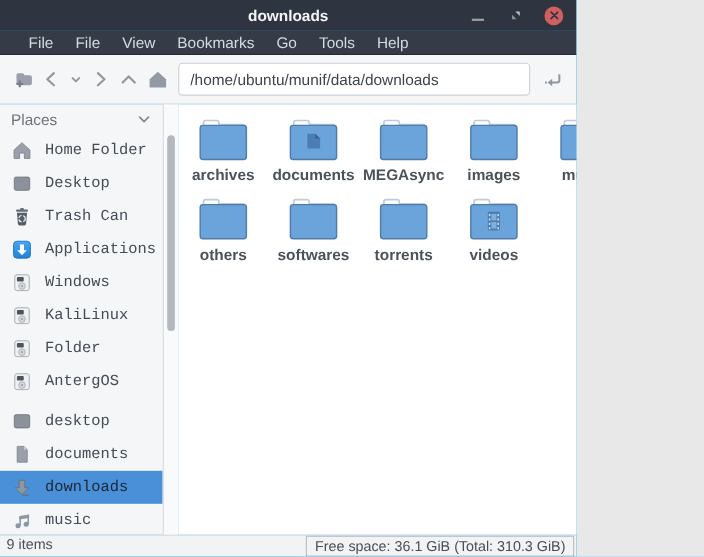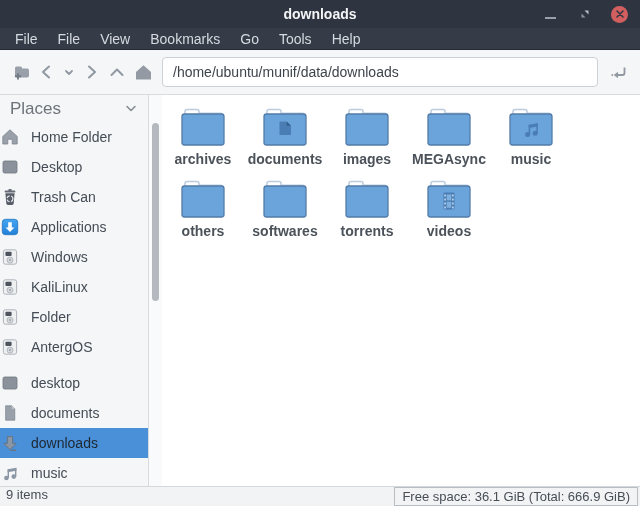--- a/index.html
+++ b/index.html
@@ -1,46 +1,46 @@
 <!DOCTYPE html>
 <html><head>
 <meta charset="utf-8">
 <style>
   * { box-sizing: border-box; margin: 0; padding: 0; }
   html,body { background:#e8e8e8; }
   body { font-family: "Liberation Sans", "DejaVu Sans", sans-serif; }
-  .window { width:640px; height:506px; position:relative; overflow:hidden; background:#0ea5e9; }
+  .window { width:524px; height:506px; position:relative; overflow:hidden; background:#0ea5e9; }
 
   
   .titlebar { height:28px; background:#2f3540; display:flex; align-items:center; justify-content:center; position:relative; }
   .title { color:#f4f5f7; font-size:14px; font-weight:bold; }
   .win-controls { position:absolute; right:12px; top:0; height:100%; display:flex; align-items:center; gap:17px; }
   .wbtn { width:18px; height:18px; display:flex; align-items:center; justify-content:center; cursor:default; }
   .min-glyph { width:11px; height:2px; background:#9aa0aa; margin-top:7px; }
   .close-btn { width:17px; height:17px; border-radius:50%; background:#d25f5f; display:flex; align-items:center; justify-content:center; }
 
   
-  .menubar { height:22px; background:#353b47; border-bottom:1px solid #272b34; display:flex; align-items:stretch; padding-left:5px; }
+  .menubar { height:22px; background:#353b47; border-bottom:1px solid #272b34; display:flex; align-items:stretch; padding-left:16px; }
   .menu-item { color:#d6dae0; font-size:14px; padding:0 10px; display:flex; align-items:center; }
 
   
   .toolbar { height:45px; background:#f5f6f7; border-bottom:1px solid #d8dbdf; display:flex; align-items:center; padding:16px 8px; }
   .tool-btn { width:26px; height:26px; display:flex; align-items:center; justify-content:center; flex:0 0 auto; }
   .tool-btn.narrow { width:18px; }
   .path-input { flex:1 1 auto; height:30px; border:1px solid #ccd1d6; border-radius:4px; background:#fff;
                 padding:0 10px; font-size:14px; color:#3e444b; margin:0 8px 0 6px; outline:none;
                 font-family:"Liberation Sans","DejaVu Sans",sans-serif; }
 
   
   .bodyrow { display:flex; height:391px; }
   .sidebar { width:162px; background:#f5f6f7; display:flex; flex:0 0 auto; }
   .side-inner { width:148px; display:flex; flex-direction:column; overflow:hidden; }
-  .places-header { height:27px; flex:0 0 auto; display:flex; align-items:center; padding:0 11px 0 10px; color:#6d737a; font-size:17px; }
+  .places-header { height:27px; flex:0 0 auto; display:flex; align-items:center; padding:0 11px 0 10px; color:#6d737a; font-size:14px; }
   .places-header svg { margin-left:auto; }
-  .side-item { height:30px; flex:0 0 auto; display:flex; align-items:center; gap:11px; font-size:14px; color:#444c55; cursor:default; }
+  .side-item { height:30px; flex:0 0 auto; display:flex; align-items:center; padding-left:10px; gap:11px; font-size:14px; color:#444c55; cursor:default;font-family:Liberation Mono, monospace; }
   .side-item.gap { margin-top:6px; }
   .side-item.selected { background:#4a90d9; color:#1c2732; }
   .side-item .sicon { width:20px; height:20px; display:flex; align-items:center; justify-content:center; flex:0 0 auto; }
   .side-scroll { width:14px; border-left:1px solid #d8dbdf; background:#f9fafb; position:relative; flex:0 0 auto; }
   .side-thumb { position:absolute; left:3px; top:28px; width:7px; height:178px; background:#b4b9bf; border-radius:4px; }
 
   .main { flex:1 1 auto; background:#ffffff; padding:10px 0 0 0; }
   .files { display:flex; flex-wrap:wrap; width:412px;font-weight:bold; }
   .file { width:82px; display:flex; flex-direction:column; align-items:center; margin-bottom:10px; cursor:default; }
   .file .ficon { height:44px; display:flex; align-items:flex-end; justify-content:center; }
@@ -290,30 +290,30 @@
             </div>
             <div class="fname">documents</div>
           </div>
           <div class="file">
             <div class="ficon">
               <svg width="50" height="44" viewBox="0 0 50 44">
                 <path d="M7 10 V6.5 Q7 4.5 9 4.5 H19 Q21 4.5 21 6.5 V8.2 H42.5 Q44.8 8.2 44.8 10.5" fill="none" stroke="#bccbde" stroke-width="1.5" stroke-linejoin="round"></path>
                 <rect x="4" y="9" width="42" height="31" rx="2.5" fill="#6BA3DB" stroke="#527CA8" stroke-width="1.3"></rect>
               </svg>
             </div>
+            <div class="fname">MEGAsync</div>
+          </div>
+          <div class="file">
+            <div class="ficon">
+              <svg width="50" height="44" viewBox="0 0 50 44">
+                <path d="M7 10 V6.5 Q7 4.5 9 4.5 H19 Q21 4.5 21 6.5 V8.2 H42.5 Q44.8 8.2 44.8 10.5" fill="none" stroke="#bccbde" stroke-width="1.5" stroke-linejoin="round"></path>
+                <rect x="4" y="9" width="42" height="31" rx="2.5" fill="#6BA3DB" stroke="#527CA8" stroke-width="1.3"></rect>
+              </svg>
+            </div>
             <div class="fname">images</div>
-          </div>
-          <div class="file">
-            <div class="ficon">
-              <svg width="50" height="44" viewBox="0 0 50 44">
-                <path d="M7 10 V6.5 Q7 4.5 9 4.5 H19 Q21 4.5 21 6.5 V8.2 H42.5 Q44.8 8.2 44.8 10.5" fill="none" stroke="#bccbde" stroke-width="1.5" stroke-linejoin="round"></path>
-                <rect x="4" y="9" width="42" height="31" rx="2.5" fill="#6BA3DB" stroke="#527CA8" stroke-width="1.3"></rect>
-              </svg>
-            </div>
-            <div class="fname">MEGAsync</div>
           </div>
           <div class="file">
             <div class="ficon">
               <svg width="50" height="44" viewBox="0 0 50 44">
                 <path d="M7 10 V6.5 Q7 4.5 9 4.5 H19 Q21 4.5 21 6.5 V8.2 H42.5 Q44.8 8.2 44.8 10.5" fill="none" stroke="#bccbde" stroke-width="1.5" stroke-linejoin="round"></path>
                 <rect x="4" y="9" width="42" height="31" rx="2.5" fill="#6BA3DB" stroke="#527CA8" stroke-width="1.3"></rect>
                 <circle cx="21.6" cy="29.6" r="2.5" fill="#4a7db4"></circle>
                 <circle cx="29.2" cy="28.2" r="2.5" fill="#4a7db4"></circle>
                 <rect x="22.7" y="19.8" width="1.5" height="9.8" fill="#4a7db4"></rect>
                 <rect x="30.3" y="18.3" width="1.5" height="9.9" fill="#4a7db4"></rect>
@@ -370,16 +370,16 @@
               </svg>
             </div>
             <div class="fname">videos</div>
           </div>
         </div>
     </div>
   </div>
 
   <div class="statusbar">
     <span>9 items</span>
-    <span class="free-box">Free space: 36.1 GiB (Total: 666.9 GiB)</span>
+    <span class="free-box">Free space: 36.1 GiB (Total: 310.3 GiB)</span>
   </div>
 
 </div>
 
 </body></html>

